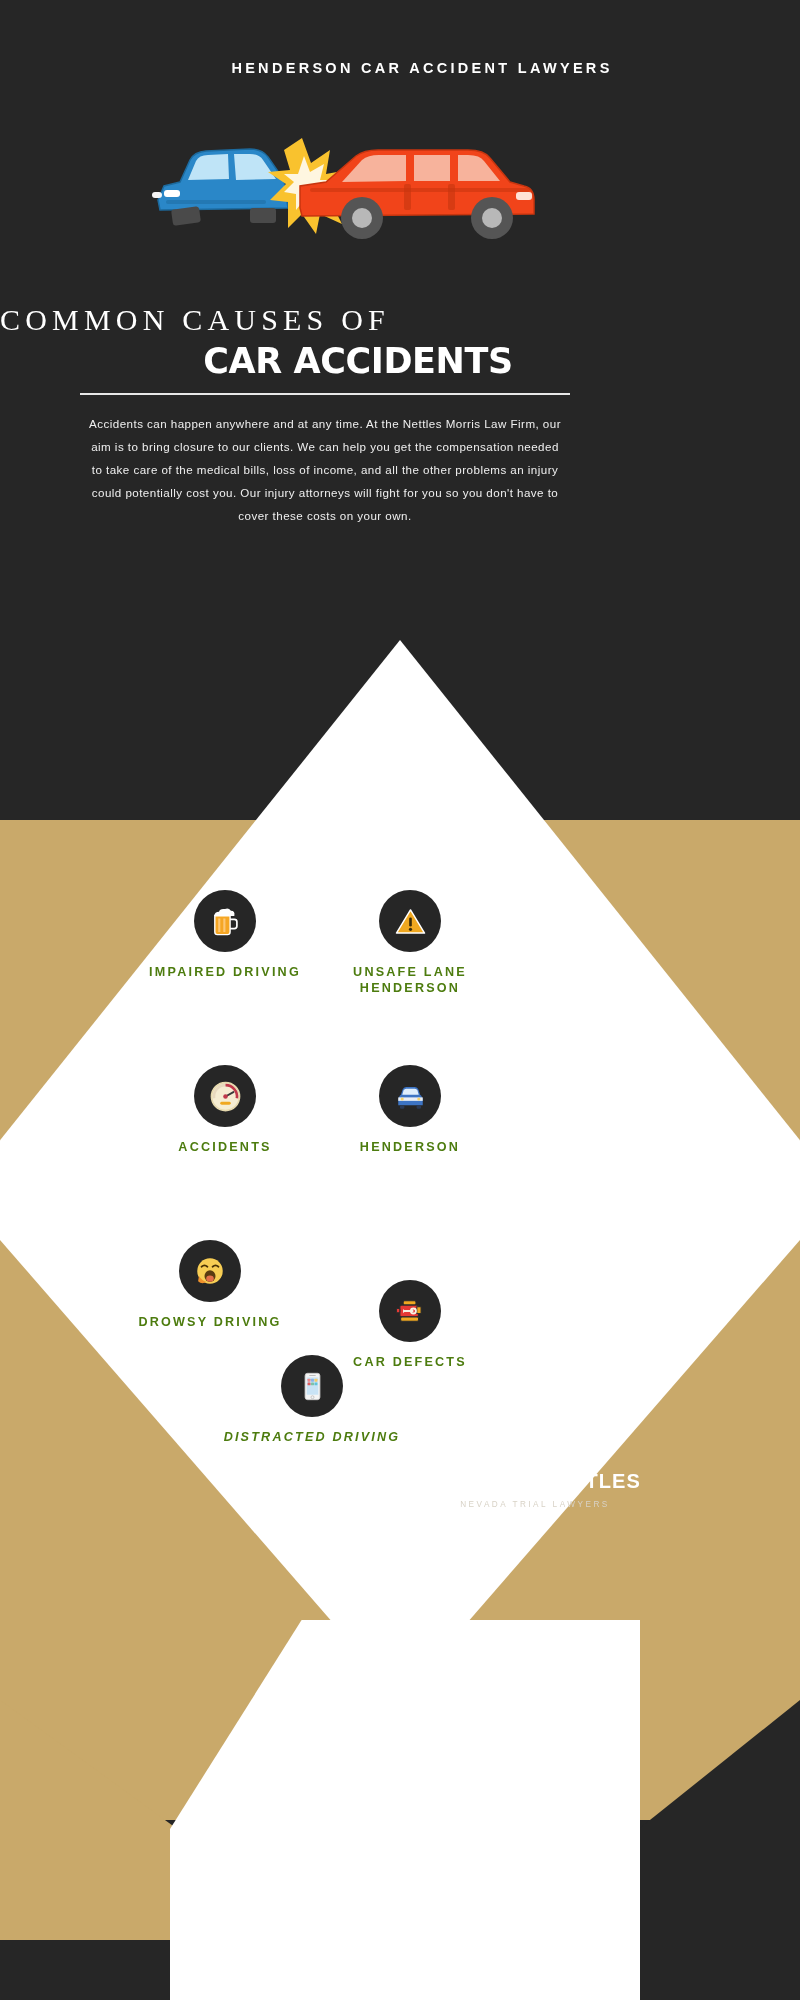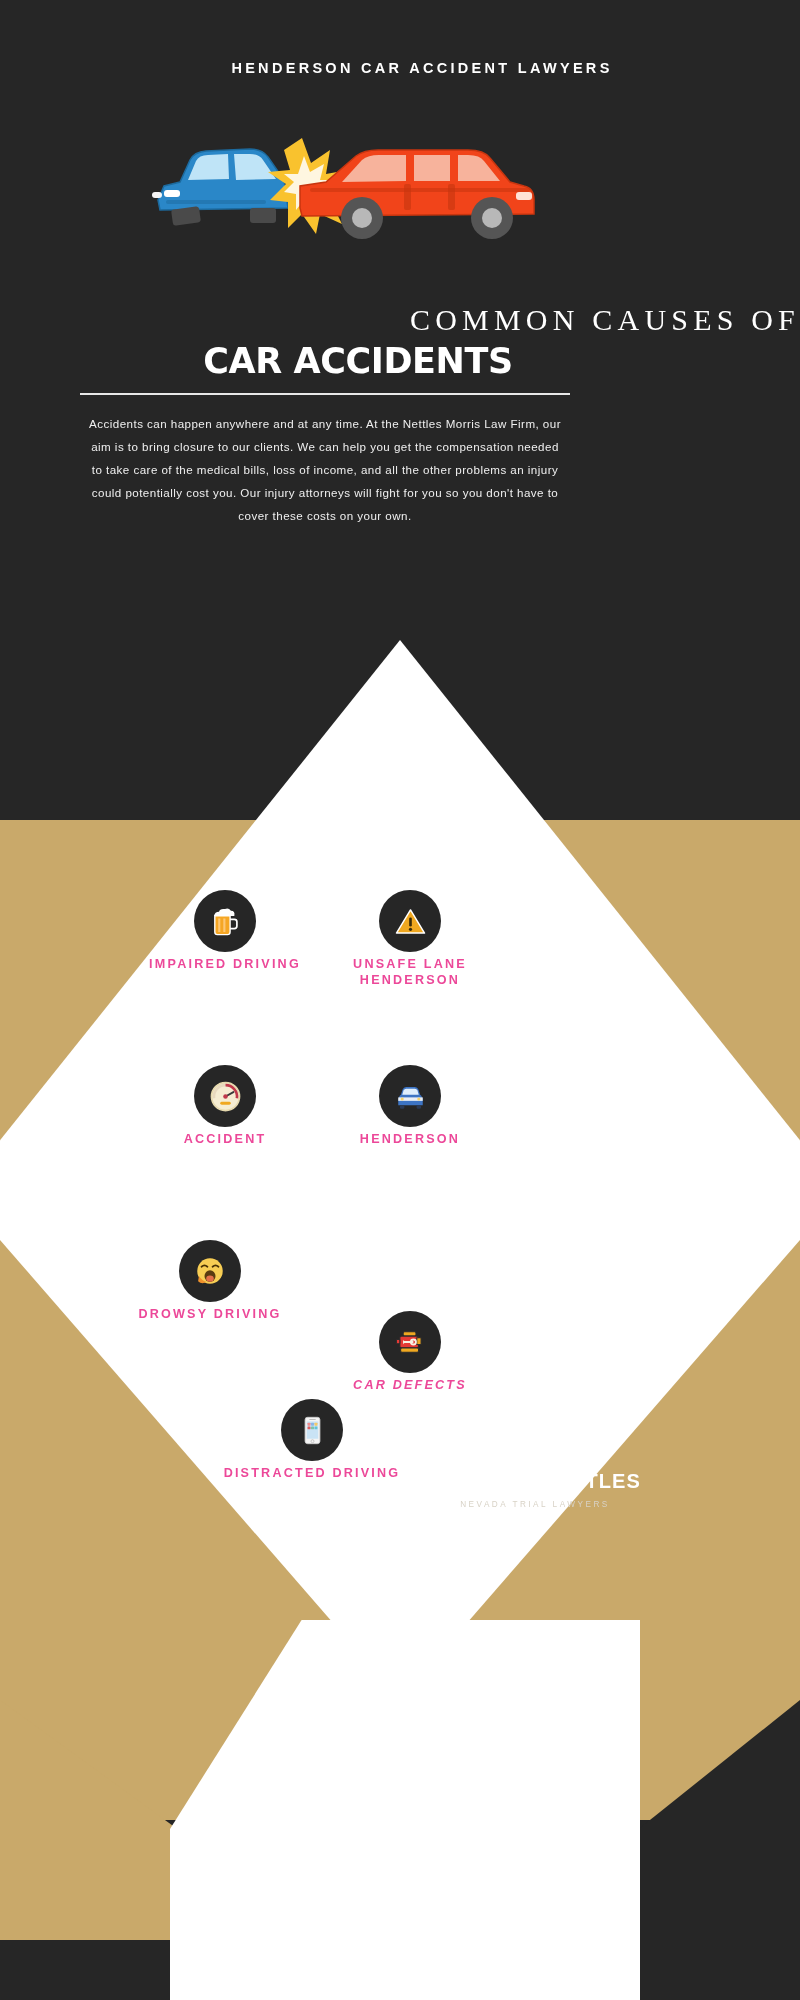--- a/index.html
+++ b/index.html
@@ -50,21 +50,21 @@
   .eyebrow{
     position:absolute; top:60px; left:0; width:800px; text-align:center;
     color:#ffffff; font-size:14.5px; font-weight:bold; letter-spacing:3.3px;margin-left:22px;
   }
 
   
   .crash{ position:absolute; left:150px; top:130px; width:500px; height:130px; }
 
   
   .title-1{
-    position:absolute; top:303px; left:0; width:800px; text-align:right;
+    position:absolute; top:303px; left:0; width:800px; text-align:left;
     color:#ffffff; font-family:"Liberation Serif", serif;
     font-size:30px; letter-spacing:5.2px;
   }
   .title-2{
     position:absolute; top:341px; left:0; width:716px; text-align:center;
     color:#ffffff; font-family:"DejaVu Sans", sans-serif;
     font-size:35px; font-weight:bold; letter-spacing:-0.4px;
   }
   .divider{
     position:absolute; left:80px; top:393px; width:490px; height:2px;
@@ -83,21 +83,21 @@
   }
   .circle{
     width:62px; height:62px; border-radius:50%; background:#262626;
     margin:0 auto; position:relative; overflow:hidden;
   }
   .circle .glyph{
     position:absolute; left:0; top:0; width:62px; height:62px;
     display:flex; align-items:center; justify-content:center;
   }
   .cause-label{
-    margin-top:4px; color:#ec4899; font-size:12.6px; font-weight:bold;
+    margin-top:12px; color:#4d7c0f; font-size:12.6px; font-weight:bold;
     letter-spacing:2.2px; line-height:16px;
   }
 
   
   .logo{ position:absolute; left:385px; top:1400px; width:300px; text-align:center; }
   .logo-mark{ width:300px; height:62px; display:flex; align-items:center; justify-content:center; }
   .logo-name{
     color:#ffffff; font-size:20px; font-weight:bold; letter-spacing:1.1px;
     margin-top:8px; white-space:nowrap;
   }
@@ -202,21 +202,21 @@
         <svg viewBox="0 0 40 40" width="35" height="35">
           <circle cx="20" cy="20" r="16" fill="#f6edd2" stroke="#e6d9ae" stroke-width="2"></circle>
           <path d="M7 22 A13 13 0 0 1 20 7" fill="none" stroke="#e8d9be" stroke-width="3"></path>
           <path d="M20 7 A13 13 0 0 1 33 22" fill="none" stroke="#c0394b" stroke-width="3"></path>
           <path d="M20 20 L29 15" stroke="#3a3a3a" stroke-width="2.2" stroke-linecap="round"></path>
           <circle cx="20" cy="20" r="2.6" fill="#c0394b"></circle>
           <rect x="14" y="26" width="12" height="3.4" rx="1.7" fill="#f0a820"></rect>
         </svg>
       </span>
     </div>
-    <div class="cause-label">ACCIDENT</div>
+    <div class="cause-label">ACCIDENTS</div>
   </div>
 
   <div class="cause" style="left:305px; top:1065px;">
     <div class="circle">
       <span class="glyph">
         <svg viewBox="0 0 40 40" width="35" height="35">
           <path d="M6 26 q0-6 3-8 l2-6 q1-3 4-3 h10 q3 0 4 3 l2 6 q3 2 3 8 v4 h-28 z" fill="#3d74c4"></path>
           <path d="M12 13 q1-2 3-2 h10 q2 0 3 2 l1.5 5 h-19 z" fill="#dfeefc"></path>
           <rect x="6" y="21" width="28" height="4" fill="#e9eef5"></rect>
           <circle cx="10.5" cy="22.8" r="1.8" fill="#f6d36b"></circle>
@@ -238,39 +238,39 @@
           <path d="M23 15 q3.5-3 7 0" fill="none" stroke="#4a3206" stroke-width="2" stroke-linecap="round"></path>
           <ellipse cx="20" cy="26" rx="6.5" ry="7" fill="#5b3b10"></ellipse>
           <ellipse cx="20" cy="29" rx="4.5" ry="3.6" fill="#e4704a"></ellipse>
           <path d="M7 26 q4 6 9 7 q-6 3 -10 -1 z" fill="#f0922c"></path>
         </svg>
       </span>
     </div>
     <div class="cause-label">DROWSY DRIVING</div>
   </div>
 
-  <div class="cause" style="left:305px; top:1311px;font-style:italic;">
+  <div class="cause" style="left:305px; top:1280px;">
     <div class="circle">
       <span class="glyph">
         <svg viewBox="0 0 40 40" width="34" height="34">
           <rect x="12" y="8" width="15" height="5" rx="1.5" fill="#f0a820" stroke="#2b2b2b" stroke-width="1.2"></rect>
           <rect x="8" y="13" width="22" height="14" rx="2" fill="#e53935" stroke="#2b2b2b" stroke-width="1.4"></rect>
           <rect x="28" y="15" width="5" height="8" fill="#f0a820" stroke="#2b2b2b" stroke-width="1.2"></rect>
           <rect x="4" y="17" width="4" height="5" rx="1" fill="#e53935" stroke="#2b2b2b" stroke-width="1.2"></rect>
           <rect x="9" y="27" width="21" height="5" rx="1.5" fill="#f0a820" stroke="#2b2b2b" stroke-width="1.2"></rect>
           <path d="M13 20 h10" stroke="#f7f2e4" stroke-width="2.6" stroke-linecap="round"></path>
           <circle cx="24" cy="20" r="3" fill="none" stroke="#f7f2e4" stroke-width="2.2"></circle>
           <path d="M12 17.5 l2.5 2.5 l-2.5 2.5 z" fill="#f7f2e4"></path>
         </svg>
       </span>
     </div>
     <div class="cause-label">CAR DEFECTS</div>
   </div>
 
-  <div class="cause" style="left:207px; top:1399px;">
+  <div class="cause" style="left:207px; top:1355px;font-style:italic;">
     <div class="circle">
       <span class="glyph">
         <svg viewBox="0 0 40 40" width="33" height="33">
           <rect x="11" y="4" width="18" height="32" rx="3" fill="#f4f4f4" stroke="#cfcfcf" stroke-width="1"></rect>
           <rect x="13" y="9" width="14" height="21" fill="#c9e3f5"></rect>
           <rect x="16" y="6" width="8" height="1.4" rx="0.7" fill="#bdbdbd"></rect>
           <circle cx="20" cy="33" r="1.8" fill="none" stroke="#bdbdbd" stroke-width="1"></circle>
           <rect x="14" y="10.5" width="3.6" height="3.6" rx="0.8" fill="#f08a8a"></rect>
           <rect x="18.2" y="10.5" width="3.6" height="3.6" rx="0.8" fill="#8ab4e8"></rect>
           <rect x="22.4" y="10.5" width="3.6" height="3.6" rx="0.8" fill="#f3c96b"></rect>

